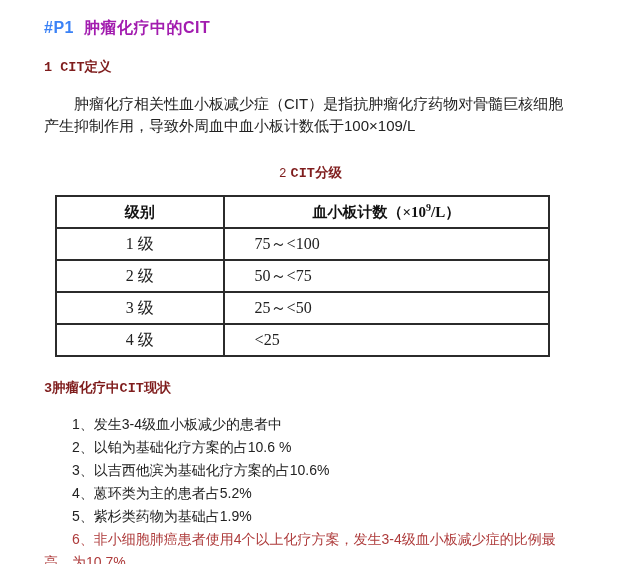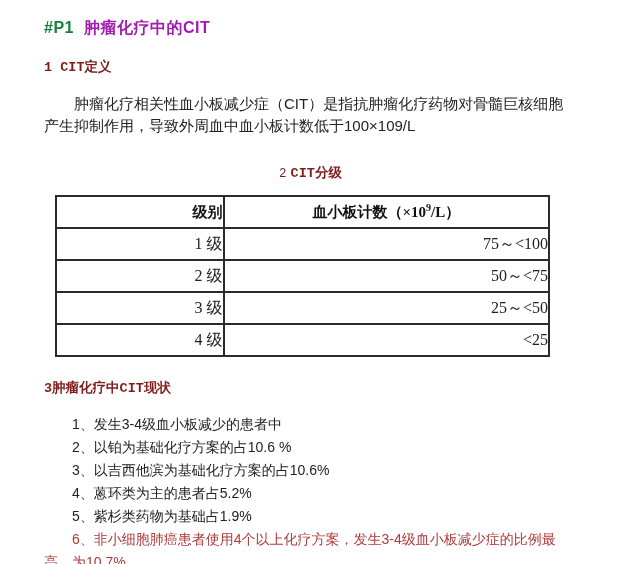--- a/index.html
+++ b/index.html
@@ -14,21 +14,21 @@
   .page {
     padding: 14px 40px 0 44px;
   }
   
   .doc-title {
     font-size: 16px;
     font-weight: bold;
     letter-spacing: 0.5px;
     margin-top: 4px;
   }
-  .title-tag   { color: #15803d; margin-right: 10px; }
+  .title-tag   { color: #3b82f6; margin-right: 10px; }
   .title-text  { color: #a21caf; }
   
   .h-sec {
     font-size: 13.5px;
     font-weight: bold;
     color: #7f1d1d;
     font-family: Liberation Mono, monospace;
   }
   .sec1-heading { margin-top: 19px; }
   .sec2-heading { margin-top: 27px; text-align: center; }
@@ -49,25 +49,25 @@
     margin-left: 11px;
     width: 495px;
     border-collapse: collapse;
     font-family: "Liberation Serif", "DejaVu Serif", serif;
   }
   .grading-table td, .grading-table th {
     border: 2px solid #2b2b2b;
     height: 32px;
     vertical-align: middle;
   }
-  .grading-table .col-grade { width: 34%; text-align: right; }
+  .grading-table .col-grade { width: 34%; text-align: center; }
   .grading-table th { font-size: 15px; font-weight: bold; color: #111; }
   .grading-table th.col-count { text-align: center; }
   .grading-table td { font-size: 16px; color: #222; }
-  .grading-table td.col-count { text-align: right; padding-left: 30px; }
+  .grading-table td.col-count { text-align: left; padding-left: 30px; }
   .grading-table sup { font-size: 10px; }
   
   .status-list { margin-top: 16px; }
   .status-item {
     font-size: 14px;
     line-height: 23px;
     text-indent: 2em;
     color: #222222;
     width: 534px;
   }

